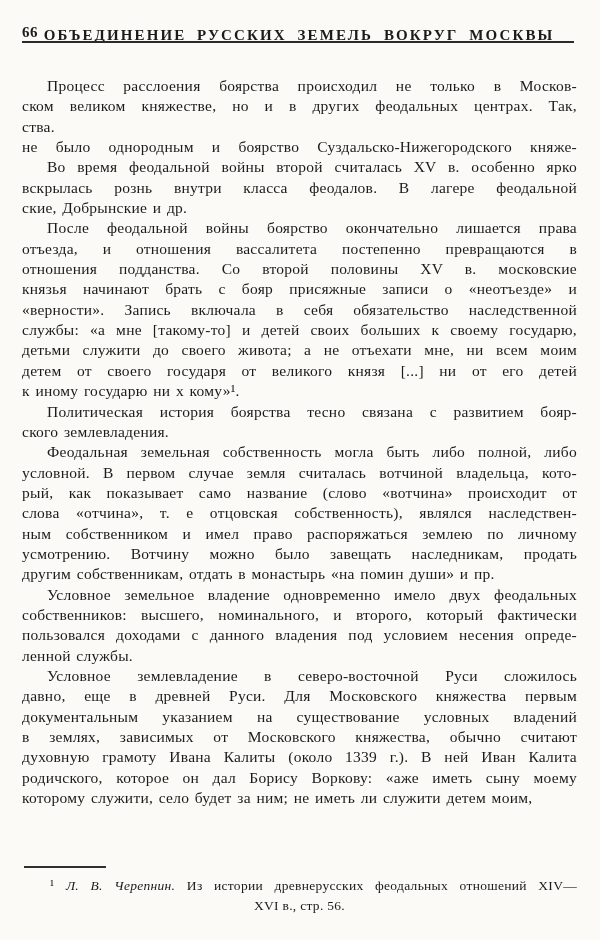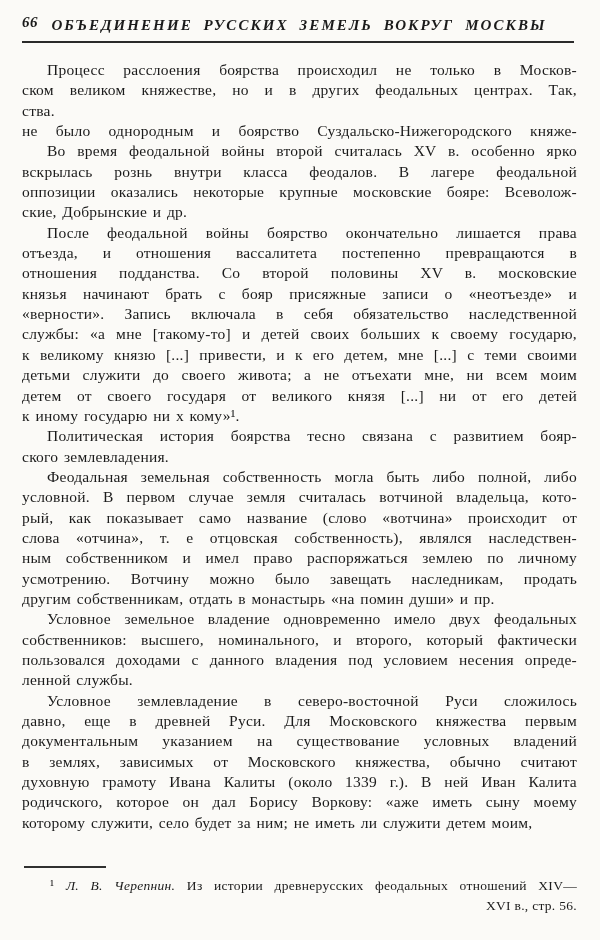--- a/index.html
+++ b/index.html
@@ -9,23 +9,22 @@
     font-family: "Liberation Serif", "DejaVu Serif", serif;
   }
   .page {
     position: relative;
     width: 600px; height: 940px;
     overflow: hidden;
     color: var(--ink, #1b1b1b);
   }
   .page-header {
     position: absolute;
-    top: 14px; left: 22px; right: 24px;
+    top: 24px; left: 22px; right: 24px;
     height: 20px;
-    font-style: italic;
   }
   .pagenum {
     position: absolute; left: 0; top: 0;
     font-weight: bold;
     font-size: 15px;
     letter-spacing: 0.5px;
   }
   .running-head {
     display: block;
     text-align: center;
@@ -37,21 +36,21 @@
     white-space: nowrap;
   }
   .header-rule {
     position: absolute;
     top: 41px; left: 22px;
     width: 552px; height: 2px;
     background: #2a2a2a;
   }
   .body-text {
     position: absolute;
-    top: 60px; left: 22px;
+    top: 76px; left: 22px;
     width: 555px;
   }
   .para { margin: 0; }
   .line {
     font-size: 15.5px;
     line-height: 20.35px;
     letter-spacing: 0.25px;
     word-spacing: 1.5px;
     text-align: justify;
     text-align-last: justify;
@@ -71,21 +70,21 @@
     font-size: 13.5px;
     line-height: 20px;
     letter-spacing: 0.3px;
   }
   .fn-line1 {
     text-align: justify;
     text-align-last: justify;
     text-indent: 28px;
     word-spacing: 2px;
   }
-  .fn-line2 { text-align: right; }
+  .fn-line2 { text-align: center; }
   .fn-author { font-style: italic; margin-top: 48px; }
 </style>
 </head>
 <body style="--paper: #fbfaf7;">
 
 <div class="page" style="--ink: #1b1b1b;">
 
   <header class="page-header">
     <span class="pagenum">66</span>
     <span class="running-head">ОБЪЕДИНЕНИЕ РУССКИХ ЗЕМЕЛЬ ВОКРУГ МОСКВЫ</span>
@@ -96,31 +95,29 @@
   <main class="body-text" id="body-text">
       <div class="para">
         <div class="line first">Процесс расслоения боярства происходил не только в Москов-</div>
         <div class="line">ском великом княжестве, но и в других феодальных центрах. Так,</div>
         <div class="line last">ства.</div>
         <div class="line">не было однородным и боярство Суздальско-Нижегородского княже-</div>
       </div>
       <div class="para">
         <div class="line first">Во время феодальной войны второй считалась XV в. особенно ярко</div>
         <div class="line">вскрылась рознь внутри класса феодалов. В лагере феодальной</div>
-        <div class="line">оппозиции оказались некоторые крупные московские бояре: Всеволож-</div>
         <div class="line last">ские, Добрынские и др.</div>
       </div>
       <div class="para">
         <div class="line first">После феодальной войны боярство окончательно лишается права</div>
         <div class="line">отъезда, и отношения вассалитета постепенно превращаются в</div>
         <div class="line">отношения подданства. Со второй половины XV в. московские</div>
         <div class="line">князья начинают брать с бояр присяжные записи о «неотъезде» и</div>
         <div class="line">«верности». Запись включала в себя обязательство наследственной</div>
         <div class="line">службы: «а мне [такому-то] и детей своих больших к своему государю,</div>
-        <div class="line">к великому князю [...] привести, и к его детем, мне [...] с теми своими</div>
         <div class="line">детьми служити до своего живота; а не отъехати мне, ни всем моим</div>
         <div class="line">детем от своего государя от великого князя [...] ни от его детей</div>
         <div class="line last">к иному государю ни х кому»¹.</div>
       </div>
       <div class="para">
         <div class="line first">Политическая история боярства тесно связана с развитием бояр-</div>
         <div class="line last">ского землевладения.</div>
       </div>
       <div class="para">
         <div class="line first">Феодальная земельная собственность могла быть либо полной, либо</div>

